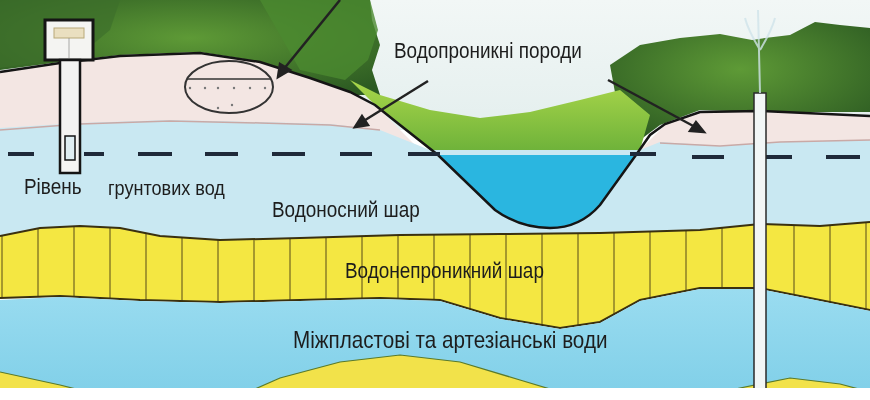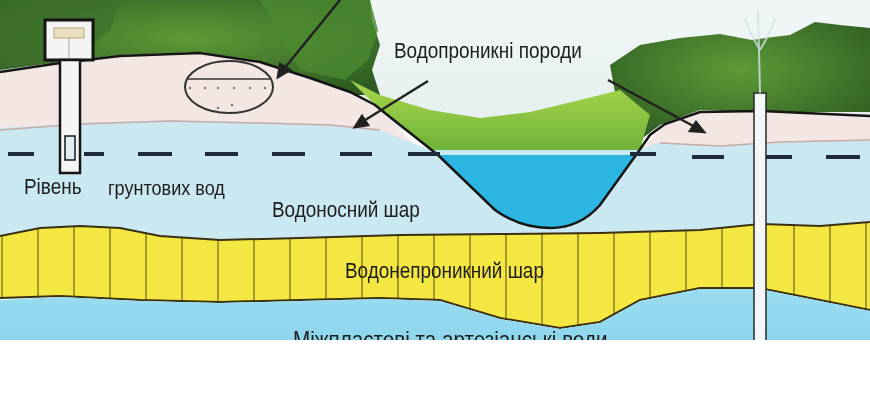--- a/index.html
+++ b/index.html
@@ -1,17 +1,17 @@
 <!DOCTYPE html>
 <html><head>
 <meta charset="utf-8">
 <style>
   html, body { margin: 0; padding: 0; }
   body { width: 870px; height: 400px; overflow: hidden; background: #ffffff; }
-  .stage { position: relative; width: 870px; height: 340px; overflow: hidden; }
+  .stage { position: relative; width: 870px; height: 388px; overflow: hidden; }
   svg.scene { position: absolute; left: 0; top: 0; }
   .label {
     position: absolute;
     font-family: "Liberation Sans", "DejaVu Sans", sans-serif;
     color: #1d1d1d;
     white-space: nowrap;
     transform: scaleX(0.86);
     transform-origin: left top;
     letter-spacing: 0px;
   }

